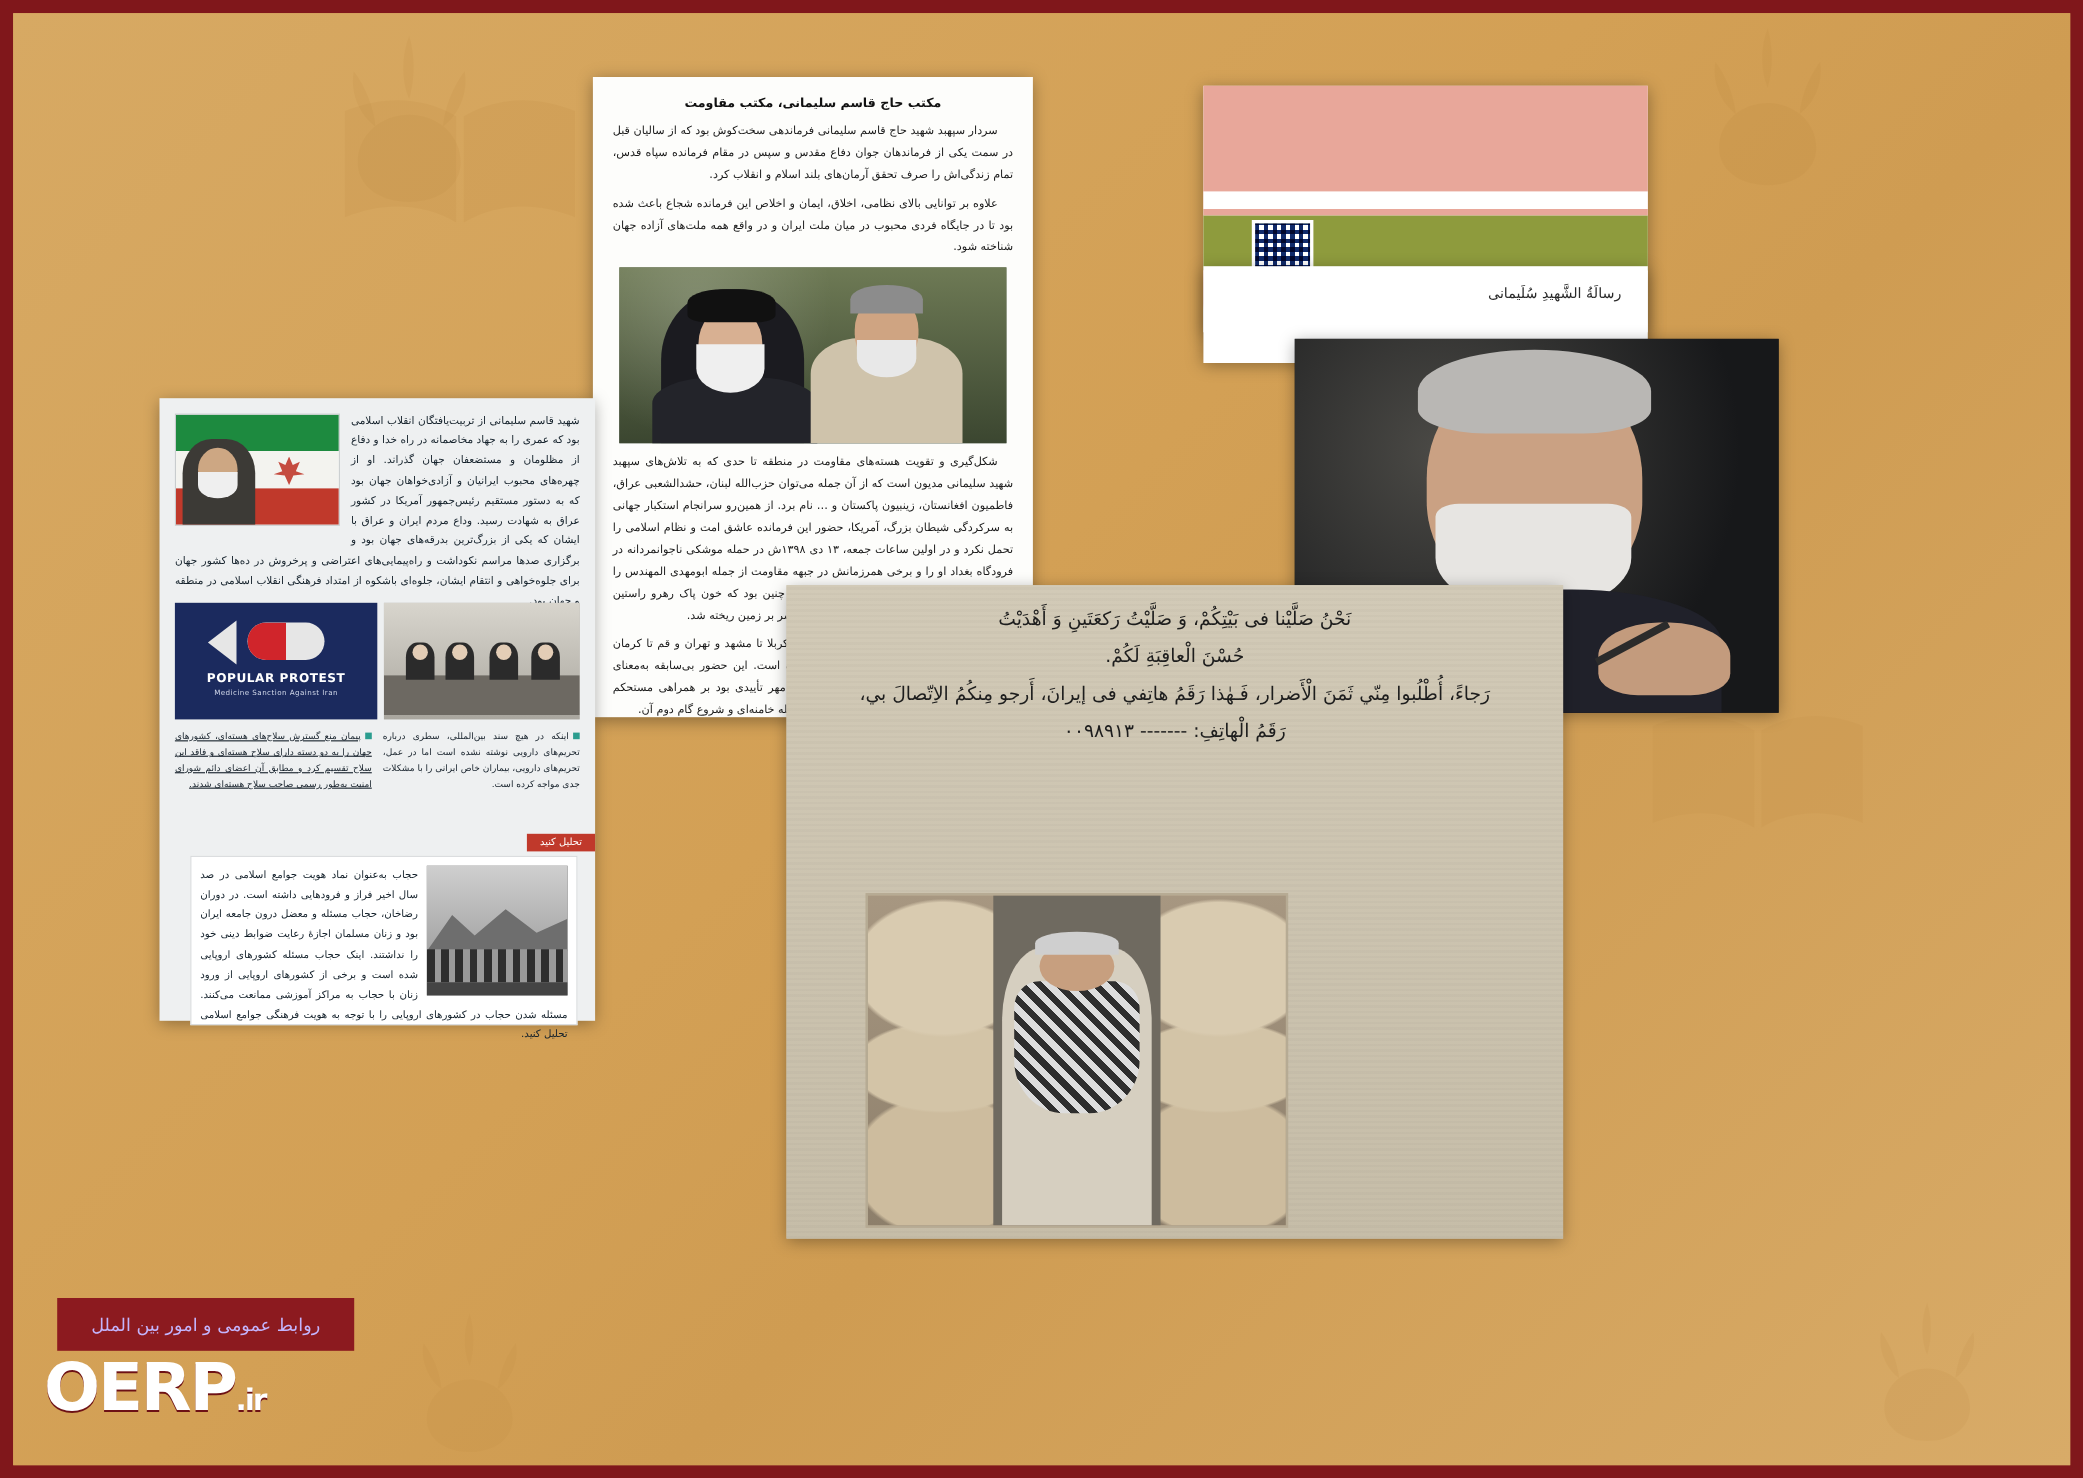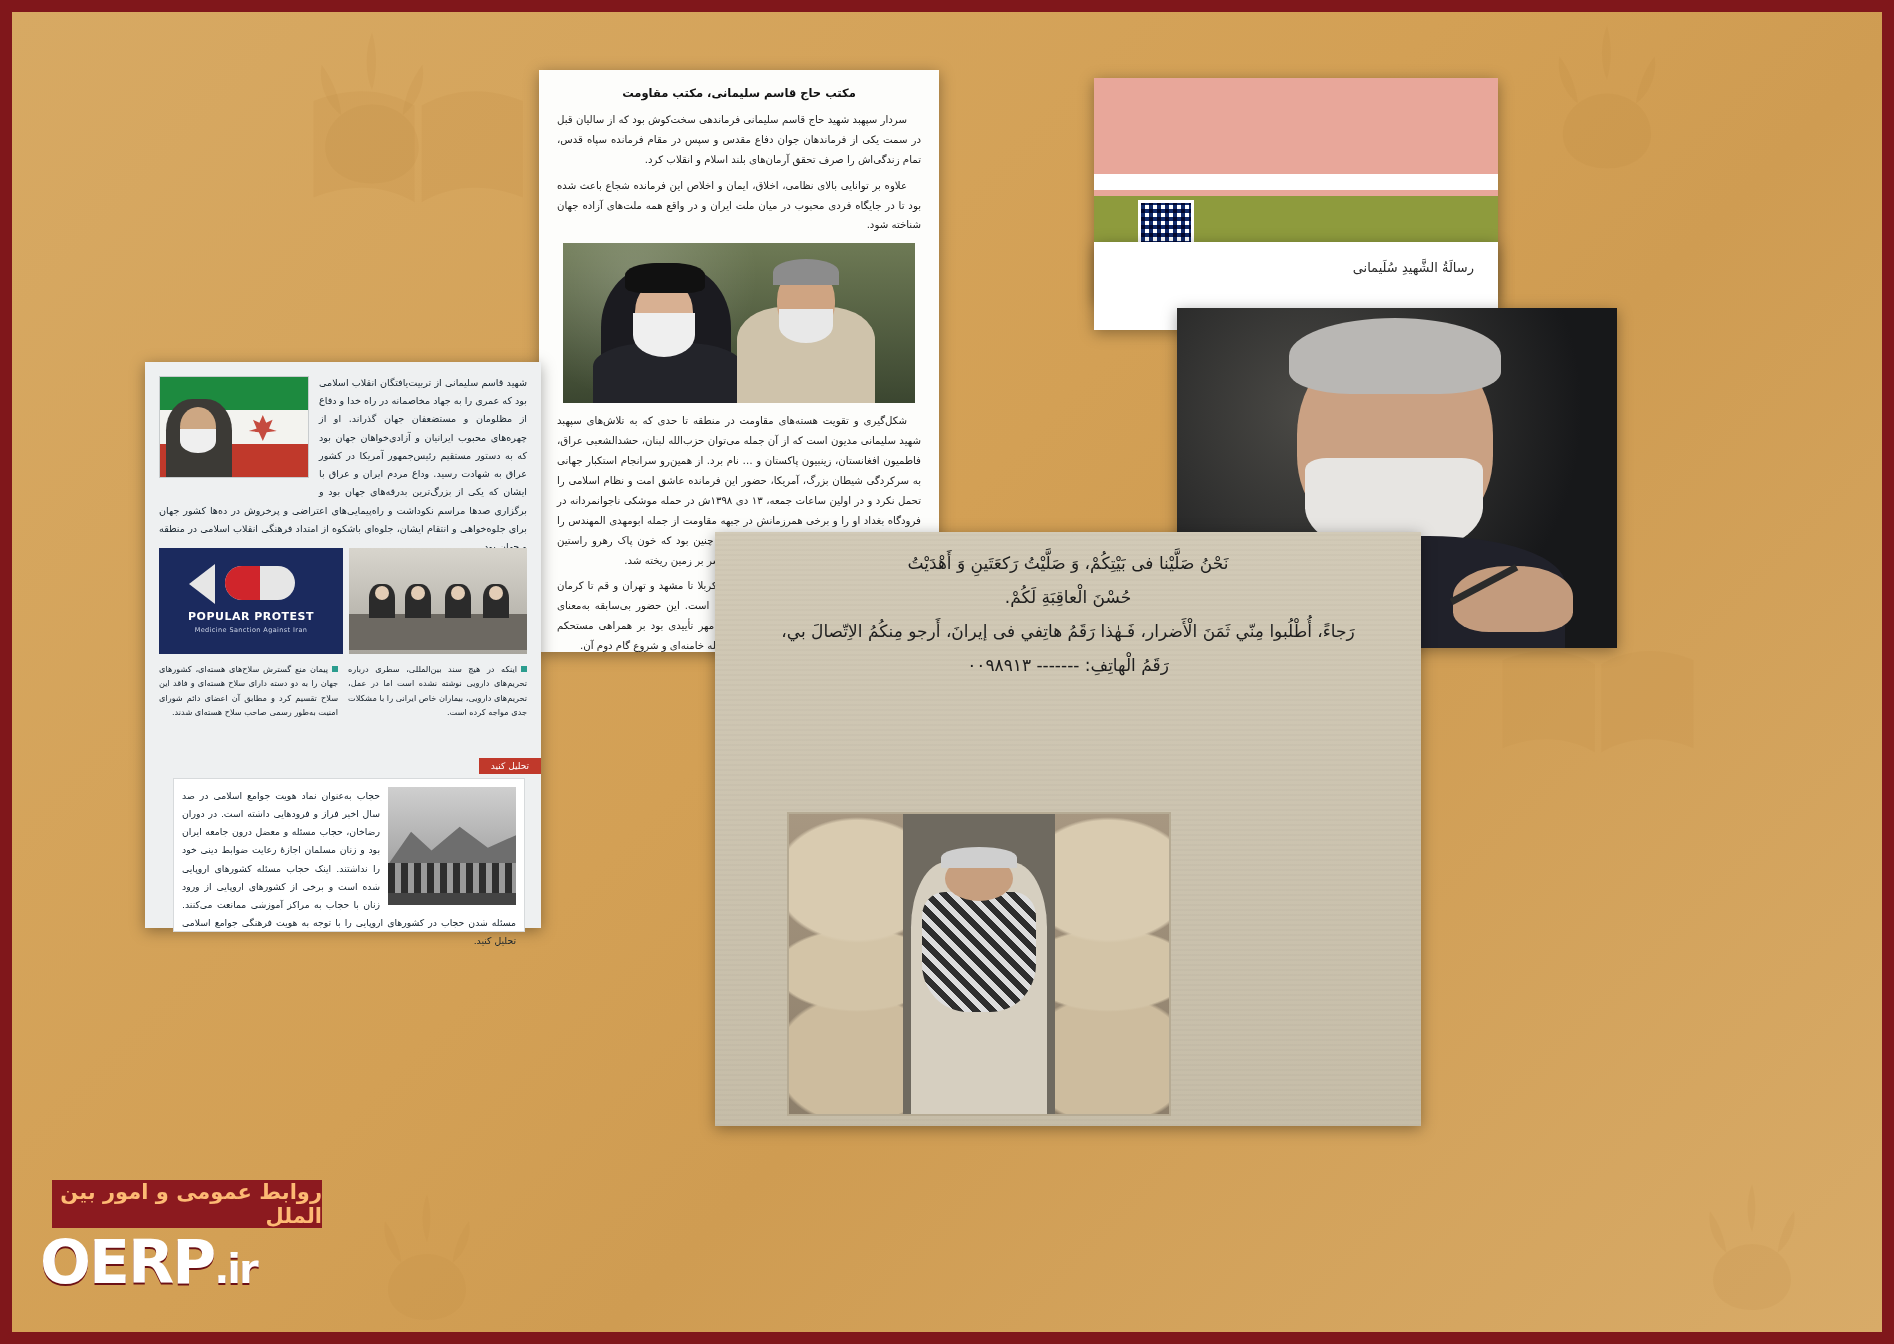--- a/index.html
+++ b/index.html
@@ -124,21 +124,21 @@
      linear-gradient(180deg,#a79781,#8d7f6b);}
   .photoE .door{position:absolute;left:30%;top:0;width:40%;height:100%;background:#6f6a60;}
   .photoE .man2{position:absolute;left:32%;top:16%;width:36%;height:84%;background:#d6cfc0;border-radius:26% 26% 0 0;}
   .photoE .face3{position:absolute;left:41%;top:14%;width:18%;height:15%;background:#c79f7f;border-radius:50%;}
   .photoE .hair3{position:absolute;left:40%;top:11%;width:20%;height:7%;background:#cfcfcf;border-radius:50% 50% 0 0;}
   .photoE .scarf{position:absolute;left:35%;top:26%;width:30%;height:40%;background:repeating-linear-gradient(45deg,#2e2e2e 0 6px,#ddd 6px 12px);border-radius:20% 20% 40% 40%;}
 
   
   #oerp{position:absolute;left:28px;bottom:22px;width:300px;height:130px;}
   #oerp .tag{position:absolute;left:12px;top:0;width:270px;height:48px;background:#8c1a1f;display:flex;align-items:center;justify-content:center;}
-  #oerp .tag span{color:#fdba74;font-size:21px;font-weight:bold;}
+  #oerp .tag span{color:#c4b5fd;font-size:16px;}
   #oerp .brand{position:absolute;left:0;top:52px;font-size:60px;font-weight:bold;color:#fff;letter-spacing:-2px;line-height:1;
         text-shadow:0 2px 0 #6d1115;}
   #oerp .brand em{font-style:normal;color:#fff;}
 </style>
 </head>
 <body>
 
 <div id="frame">
   <div id="inner">
 
@@ -241,21 +241,21 @@
             <i></i>
           </div>
         <div class="p" style="left:134px;">
             <i></i>
           </div>
       </div>
 
       <div class="capB">
         <div style="display:flex;gap:10px;">
           <div style="flex:1;"><span class="sq"></span><span>اینکه در هیچ سند بین‌المللی، سطری درباره تحریم‌های دارویی نوشته نشده است اما در عمل، تحریم‌های دارویی، بیماران خاص ایرانی را با مشکلات جدی مواجه کرده است.</span></div>
-          <div style="flex:1;"><span class="sq"></span><span>پیمان منع گسترش سلاح‌های هسته‌ای، کشورهای جهان را به دو دسته دارای سلاح هسته‌ای و فاقد این سلاح تقسیم کرد و مطابق آن اعضای دائم شورای امنیت به‌طور رسمی صاحب سلاح هسته‌ای شدند.</span></div>
+          <div style="flex:1;text-decoration:underline;"><span class="sq"></span><span>پیمان منع گسترش سلاح‌های هسته‌ای، کشورهای جهان را به دو دسته دارای سلاح هسته‌ای و فاقد این سلاح تقسیم کرد و مطابق آن اعضای دائم شورای امنیت به‌طور رسمی صاحب سلاح هسته‌ای شدند.</span></div>
         </div>
       </div>
 
       <div class="tahlil">تحلیل کنید</div>
 
       <div class="boxC">
         <div class="bwimg">
           <div class="sky"></div>
             <div class="mtn"></div>
             <div class="row"></div>
@@ -308,18 +308,18 @@
         <div class="face3"></div>
         <div class="hair3"></div>
       </div>
     </div>
 
     <div id="oerp">
       <div class="tag">
         <span>روابط عمومی و امور بین الملل</span>
       </div>
       <div class="brand">
-        <em>OERP</em><em style="font-size:40px;margin-top:12px;">.ir</em>
+        <em>OERP</em><em style="font-size:27px;margin-top:12px;">.ir</em>
       </div>
     </div>
 
   </div>
 </div>
 
 </body></html>

